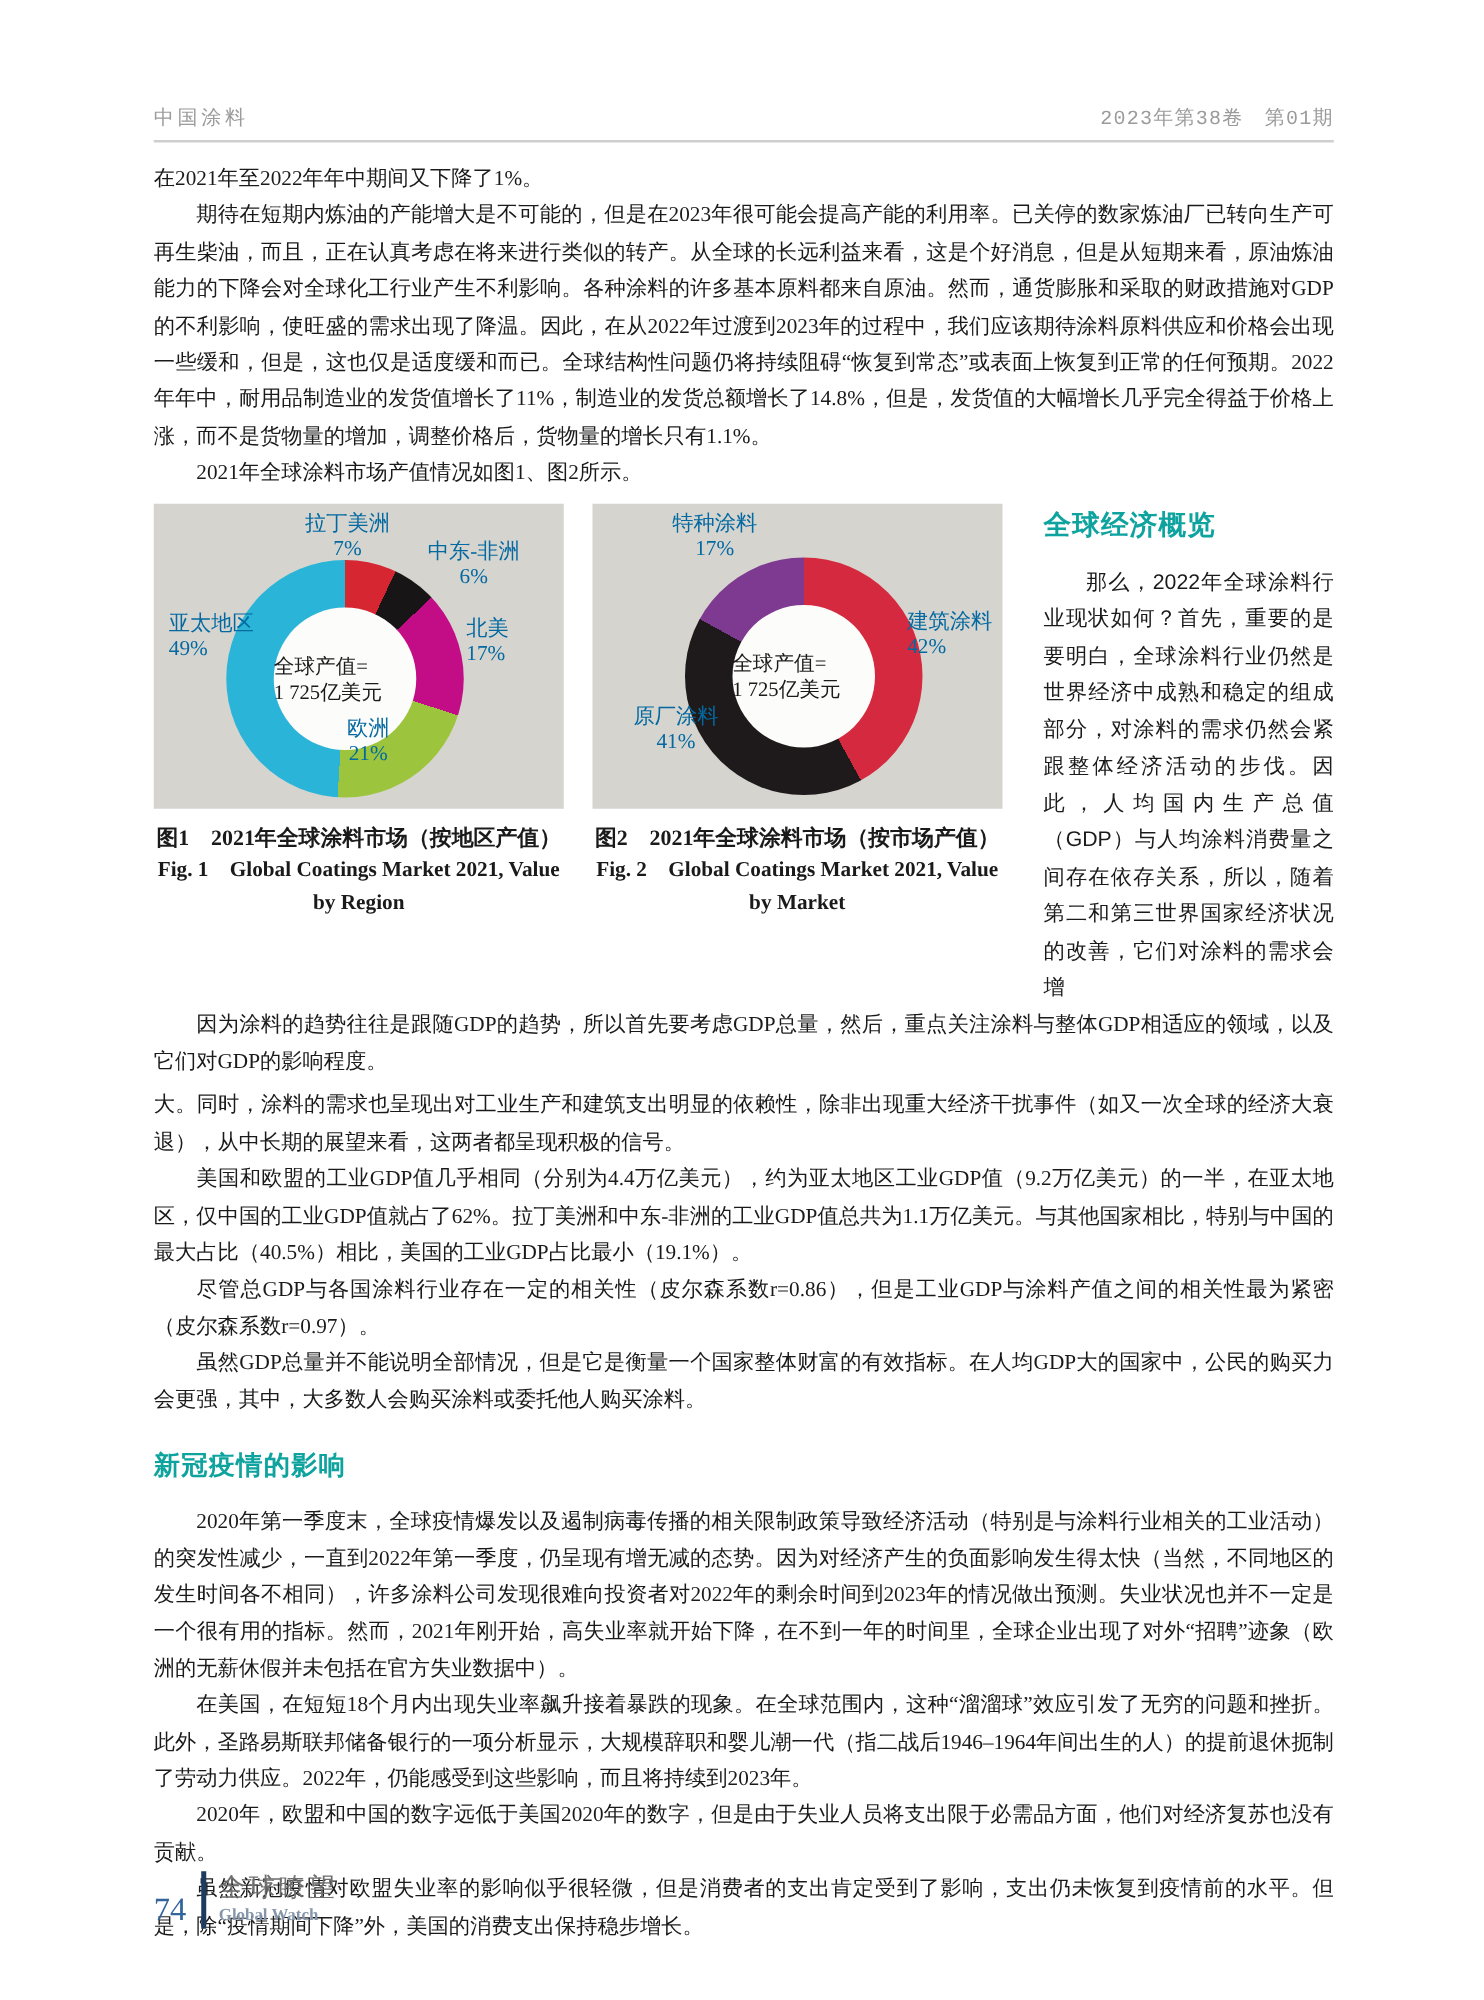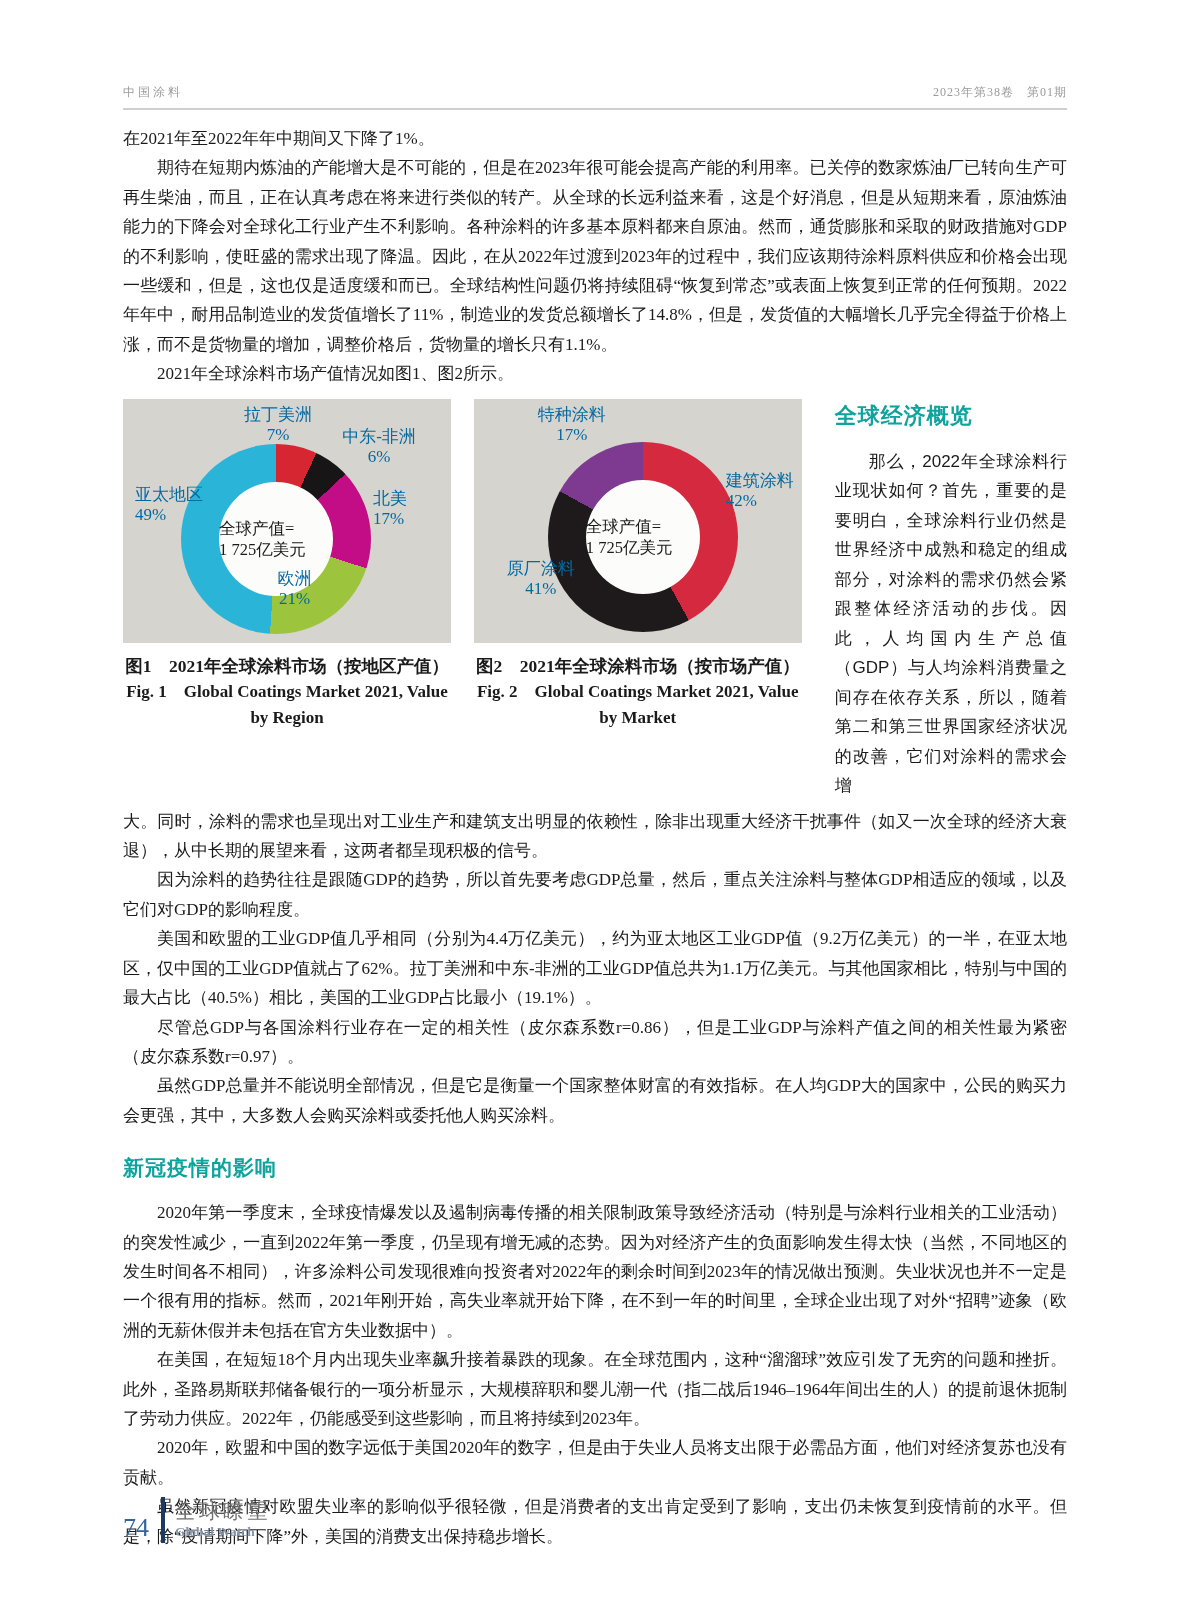--- a/index.html
+++ b/index.html
@@ -7,22 +7,22 @@
   .page {
     position:relative; width:1187px; height:1600px; margin:0 auto;
     background:#ffffff; overflow:hidden;
     font-family:"Liberation Serif","DejaVu Serif",serif;
     color:#1a1a1a;
   }
   .content { position:absolute; left:123px; top:0; width:944px; padding-top:84px; }
 
   
   .hdr { display:flex; justify-content:space-between; align-items:flex-start;
-         font-family:Liberation Serif, serif;
-         color:#9b9b9b; font-size:12px; letter-spacing:3px;
+         font-family:Liberation Mono, monospace;
+         color:#9b9b9b; font-size:16px; letter-spacing:3px;
          border-bottom:2px solid #cfcfcf; padding-bottom:7px; }
   .hdr .issue { letter-spacing:1px; }
 
   
   .body { font-size:17px; line-height:29.4px; text-align:justify; text-indent:2em; }
   .no-indent { text-indent:0; }
 
   
   .figrow { display:flex; margin-top:10px; }
   .figcol { width:684px; }
@@ -37,21 +37,21 @@
           justify-content:center; align-items:flex-start; font-size:16.5px; line-height:21px; }
   .dlab { position:absolute; font-size:17px; line-height:20px; color:#0369a1; }
   
   .c1-lat { left:90px;  top:6px;   width:130px; text-align:center; }
   .c1-mea { left:196px; top:28px;  width:120px; text-align:center; }
   .c1-na  { left:250px; top:90px;  }
   .c1-eu  { left:114px; top:170px; width:115px; text-align:center; }
   .c1-ap  { left:12px;  top:86px;  }
   
   .c2-spec { left:38px;  top:6px;   width:120px; text-align:center; }
-  .c2-arch { left:252px; top:72px;  }
+  .c2-arch { left:252px; top:84px;  }
   .c2-oem  { left:12px;  top:160px; width:110px; text-align:center; }
 
   figcaption { margin-top:10px; text-align:center; font-weight:bold; }
   .cap-zh { font-size:17.5px; line-height:26px; }
   .cap-en { font-size:17px; line-height:26px; }
 
   
   .sidebar { width:234px; margin-left:33px;
              font-family:"Liberation Sans","DejaVu Sans",sans-serif; }
   .teal { color:#0ea39e; }
@@ -152,22 +152,22 @@
 
         </div>
       </div>
 
       <aside class="sidebar">
         <h2 class="teal">全球经济概览</h2>
         <p>那么，2022年全球涂料行业现状如何？首先，重要的是要明白，全球涂料行业仍然是世界经济中成熟和稳定的组成部分，对涂料的需求仍然会紧跟整体经济活动的步伐。因此，人均国内生产总值（GDP）与人均涂料消费量之间存在依存关系，所以，随着第二和第三世界国家经济状况的改善，它们对涂料的需求会增</p>
       </aside>
     </div>
 
+    <p class="body">因为涂料的趋势往往是跟随GDP的趋势，所以首先要考虑GDP总量，然后，重点关注涂料与整体GDP相适应的领域，以及它们对GDP的影响程度。</p>
     <p class="body no-indent" style="margin-top:6px">大。同时，涂料的需求也呈现出对工业生产和建筑支出明显的依赖性，除非出现重大经济干扰事件（如又一次全球的经济大衰退），从中长期的展望来看，这两者都呈现积极的信号。</p>
-    <p class="body">因为涂料的趋势往往是跟随GDP的趋势，所以首先要考虑GDP总量，然后，重点关注涂料与整体GDP相适应的领域，以及它们对GDP的影响程度。</p>
     <p class="body">美国和欧盟的工业GDP值几乎相同（分别为4.4万亿美元），约为亚太地区工业GDP值（9.2万亿美元）的一半，在亚太地区，仅中国的工业GDP值就占了62%。拉丁美洲和中东-非洲的工业GDP值总共为1.1万亿美元。与其他国家相比，特别与中国的最大占比（40.5%）相比，美国的工业GDP占比最小（19.1%）。</p>
     <p class="body">尽管总GDP与各国涂料行业存在一定的相关性（皮尔森系数r=0.86），但是工业GDP与涂料产值之间的相关性最为紧密（皮尔森系数r=0.97）。</p>
     <p class="body">虽然GDP总量并不能说明全部情况，但是它是衡量一个国家整体财富的有效指标。在人均GDP大的国家中，公民的购买力会更强，其中，大多数人会购买涂料或委托他人购买涂料。</p>
 
     <h2 class="sect-h teal">新冠疫情的影响</h2>
     <p class="body">2020年第一季度末，全球疫情爆发以及遏制病毒传播的相关限制政策导致经济活动（特别是与涂料行业相关的工业活动）的突发性减少，一直到2022年第一季度，仍呈现有增无减的态势。因为对经济产生的负面影响发生得太快（当然，不同地区的发生时间各不相同），许多涂料公司发现很难向投资者对2022年的剩余时间到2023年的情况做出预测。失业状况也并不一定是一个很有用的指标。然而，2021年刚开始，高失业率就开始下降，在不到一年的时间里，全球企业出现了对外“招聘”迹象（欧洲的无薪休假并未包括在官方失业数据中）。</p>
     <p class="body">在美国，在短短18个月内出现失业率飙升接着暴跌的现象。在全球范围内，这种“溜溜球”效应引发了无穷的问题和挫折。此外，圣路易斯联邦储备银行的一项分析显示，大规模辞职和婴儿潮一代（指二战后1946–1964年间出生的人）的提前退休扼制了劳动力供应。2022年，仍能感受到这些影响，而且将持续到2023年。</p>
     <p class="body">2020年，欧盟和中国的数字远低于美国2020年的数字，但是由于失业人员将支出限于必需品方面，他们对经济复苏也没有贡献。</p>
     <p class="body">虽然新冠疫情对欧盟失业率的影响似乎很轻微，但是消费者的支出肯定受到了影响，支出仍未恢复到疫情前的水平。但是，除“疫情期间下降”外，美国的消费支出保持稳步增长。</p>
 

